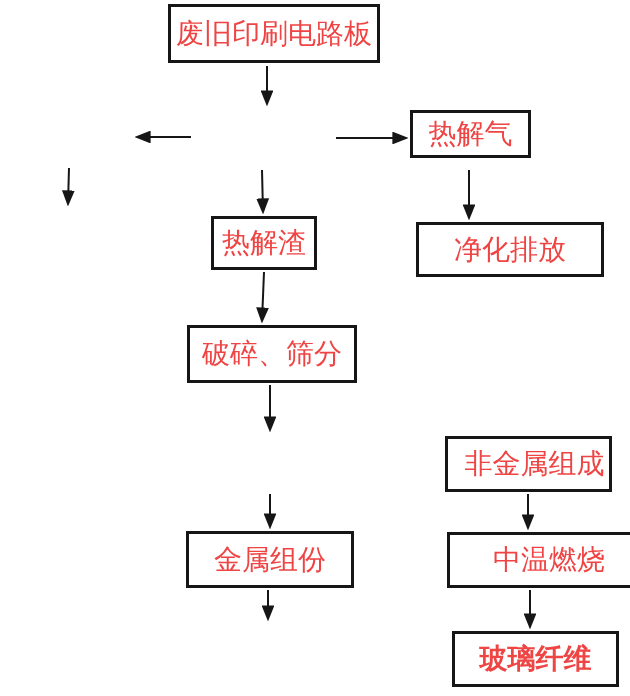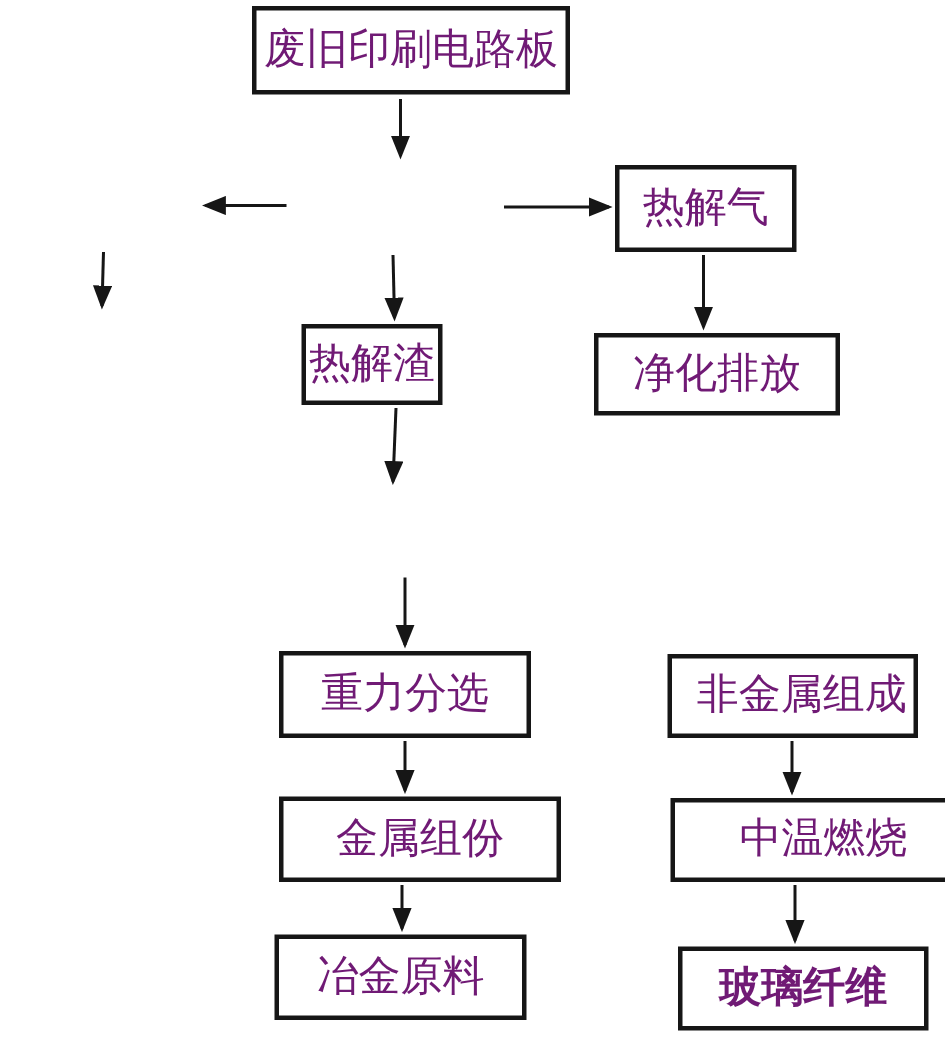--- a/index.html
+++ b/index.html
@@ -15,42 +15,42 @@
     position: absolute;
     left: 0; top: 0;
     width: 630px; height: 696px;
     pointer-events: none;
   }
   .node {
     position: absolute;
     box-sizing: border-box;
     border: 3px solid #161616;
     background: #ffffff;
-    color: #701a75;
+    color: #ef4444;
     display: flex;
     flex-direction: column;
     align-items: center;
     justify-content: center;
     font-size: 28px;
     line-height: 1.35;
     white-space: nowrap;
     text-align: center;
   }
   .node span { display: block; }
 
   #n-waste-pcb    { left: 168px; top: 4px;   width: 212px; height: 59px;  }
   #n-pyro-oil     { left: 11px;  top: 106px; width: 119px; height: 59px;  }
   #n-vacuum       { left: 191px; top: 108px; width: 145px; height: 60px;  }
-  #n-pyro-gas     { left: 410px; top: 110px; width: 121px; height: 58px;  }
+  #n-pyro-gas     { left: 410px; top: 110px; width: 121px; height: 48px;  }
   #n-chem-oil     { left: 7px;   top: 208px; width: 146px; height: 102px; }
-  #n-residue      { left: 201px; top: 216px; width: 94px; height: 54px;  }
-  #n-purify       { left: 396px; top: 222px; width: 164px; height: 55px;  }
+  #n-residue      { left: 211px; top: 216px; width: 106px; height: 54px;  }
+  #n-purify       { left: 416px; top: 222px; width: 188px; height: 55px;  }
   #n-crush        { left: 187px; top: 325px; width: 170px; height: 58px;  }
   #n-gravity      { left: 186px; top: 434px; width: 168px; height: 58px;  }
-  #n-metal        { left: 186px; top: 531px; width: 188px; height: 57px;  }
+  #n-metal        { left: 186px; top: 531px; width: 168px; height: 57px;  }
   #n-metallurgy   { left: 183px; top: 623px; width: 168px; height: 57px;  }
   #n-nonmetal     { left: 445px; top: 436px; width: 167px; height: 56px; padding-left: 12px;  }
   #n-combustion   { left: 447px; top: 532px; width: 204px; height: 56px;  }
   #n-glass        { left: 452px; top: 631px; width: 167px; height: 56px; font-weight: bold;  }
 
   .edge { stroke: #161616; stroke-width: 2; fill: none; }
 </style>
 </head>
 <body>
 
@@ -88,32 +88,29 @@
 
 
   <div class="node" id="n-residue">
     <span>热解渣</span>
   </div>
 
   <div class="node" id="n-purify">
     <span>净化排放</span>
   </div>
 
+  <div class="node" id="n-crush">
+    <span>破碎、筛分</span>
+  </div>
 
-  <div class="node" id="n-gravity">
-    <span>重力分选</span>
-  </div>
 
   <div class="node" id="n-metal">
     <span>金属组份</span>
   </div>
 
-  <div class="node" id="n-metallurgy">
-    <span>冶金原料</span>
-  </div>
 
   <div class="node" id="n-nonmetal">
     <span>非金属组成</span>
   </div>
 
   <div class="node" id="n-combustion">
     <span>中温燃烧</span>
   </div>
 
   <div class="node" id="n-glass">

